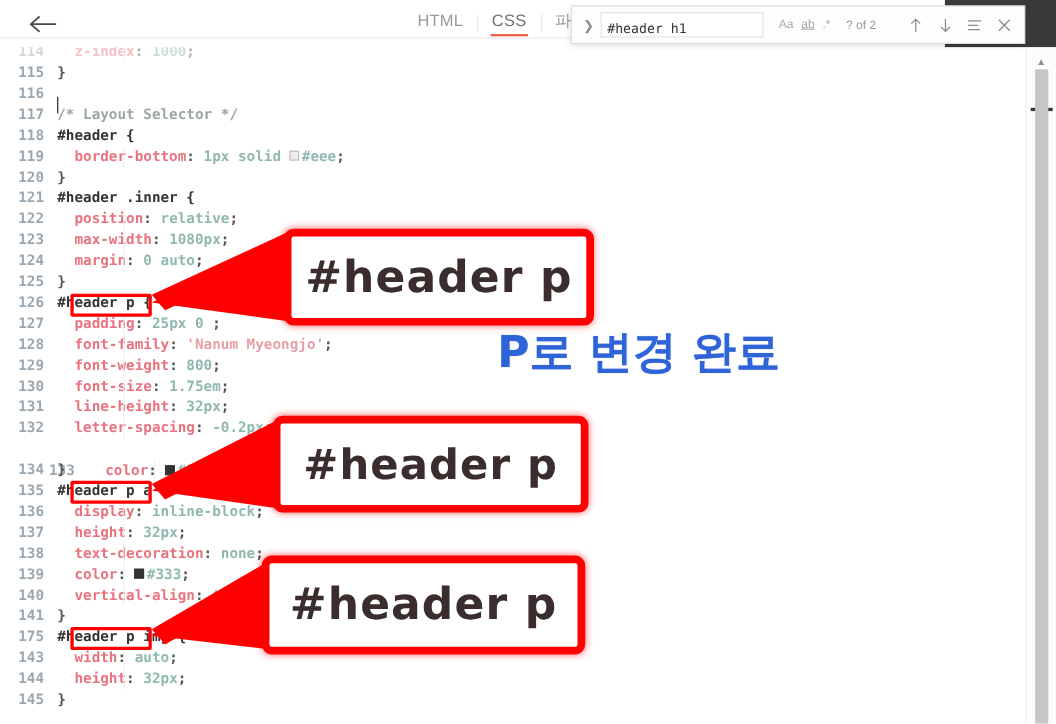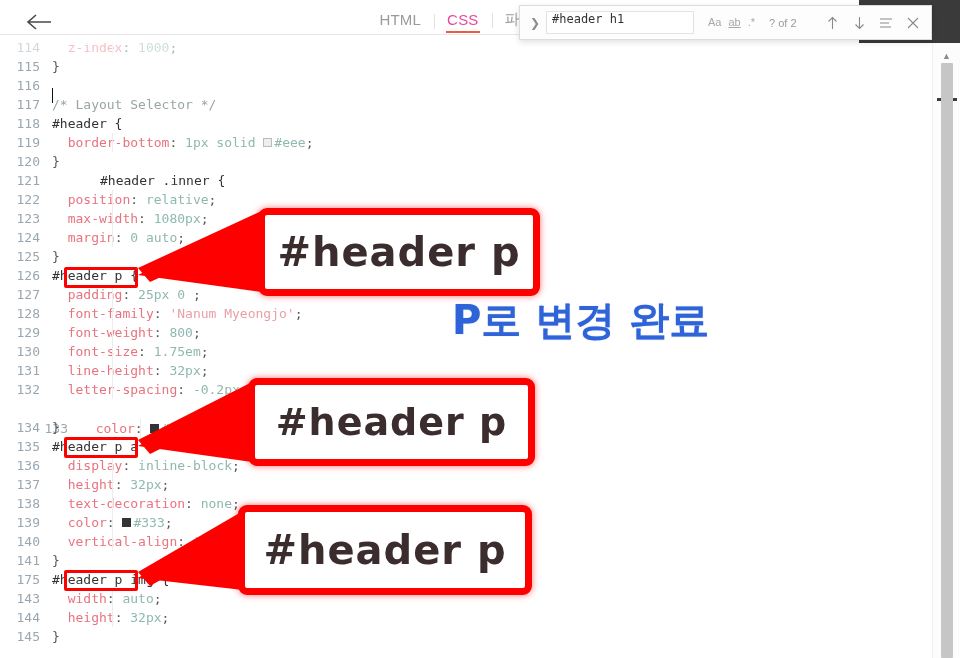--- a/index.html
+++ b/index.html
@@ -29,42 +29,42 @@
   }
   .tab {
     position:relative; font-size:15px; color:#9a9a9a;
     padding:2px 13px 6px 13px; cursor:pointer; letter-spacing:.2px;
     white-space:nowrap;
   }
   .tab.sep:before{
     content:""; position:absolute; left:0; top:5px; width:1px; height:15px;
     background:#e2e2e2;
   }
-  .tab.active { color:#ec4899; }
+  .tab.active { color:#737373; }
   .tab.active:after {
     content:""; position:absolute; left:12px; right:12px; bottom:1px;
     height:2px; background:#ea5b44;
   }
   .help-btn {
     position:absolute; right:84px; top:9px; width:25px; height:25px;
     border:1px solid #d9d9d9; border-radius:50%;
     display:flex; align-items:center; justify-content:center;
     font-size:12px; color:#b0b0b0; cursor:pointer; background:#fff;
   }
   .apply-btn {
     position:absolute; right:0px; top:0px; width:101px; height:43px;
     background:#3a3a3a; color:#fff; font-size:15px;
     display:flex; align-items:center; justify-content:center; cursor:pointer;
     letter-spacing:.5px;
   }
 
   
   .editor {
     position:absolute; left:0; top:43px; width:932px; height:615px;
-    background:#fff; overflow:hidden;
+    background:#fff; overflow:hidden;font-weight:bold;
   }
   .gutter-line {
     position:absolute; left:0; width:932px; height:19px;
     display:flex; align-items:center;
     font-family:"DejaVu Sans Mono","Liberation Mono",monospace;
     font-size:13px; line-height:19px; white-space:pre;
   }
   .ln {
     width:52px; text-align:right; padding-right:12px;
     color:#9aa7b0; font-size:13px; flex:0 0 52px;
@@ -94,21 +94,21 @@
   
   .find-widget {
     position:absolute; right:28px; top:5px; width:413px; height:35px;
     background:#fdfdfd; border:1px solid #dcdcdc;
     box-shadow:0 2px 6px rgba(0,0,0,.13);
     display:flex; align-items:center; padding:0 6px; z-index:30;
   }
   .fw-toggle { width:18px; color:#8c8c8c; font-size:12px; text-align:center; cursor:pointer; }
   .fw-input {
     flex:0 0 148px; height:23px; background:#fff; border:1px solid #e2e2e2;
-    margin-left:2px; display:flex; align-items:flex-start; padding:0 5px;
+    margin-left:2px; display:flex; align-items:flex-end; padding:0 5px;
     font-family:"DejaVu Sans Mono","Liberation Mono",monospace; font-size:12px; color:#333;
   }
   .fw-opts { display:flex; align-items:center; gap:7px; margin-left:14px; }
   .fw-opt { font-size:11px; color:#a8a8a8; cursor:pointer; line-height:1; }
   .fw-opt.underline { text-decoration:underline; }
   .fw-count { font-size:11px; color:#9b9b9b; margin-left:14px; white-space:nowrap; }
   .fw-actions { display:flex; align-items:center; gap:11px; margin-left:auto; padding-right:4px; }
   .fw-act { width:16px; height:16px; color:#8a8a8a; cursor:pointer;
             display:flex; align-items:center; justify-content:center; font-size:13px; }
 
@@ -192,21 +192,21 @@
 
   <div class="editor">
     <div id="code-lines">
         <div class="gutter-line" style="top: -5px; opacity: 0.45;"><div class="ln">114</div><div class="code"><span class="indent-guide"></span><span style="white-space:pre">  </span><span class="tok-prop">z-index</span><span class="tok-punc">: </span><span class="tok-val">1000</span><span class="tok-punc">;</span></div></div>
         <div class="gutter-line" style="top: 14px;"><div class="ln">115</div><div class="code"><span style="white-space:pre"></span><span class="tok-punc">}</span></div></div>
         <div class="gutter-line" style="top: 33px;"><div class="ln">116</div><div class="code"><span style="white-space:pre"></span><span class="caret"></span></div></div>
         <div class="gutter-line" style="top: 52px;"><div class="ln">117</div><div class="code"><span style="white-space:pre"></span><span class="tok-com">/* Layout Selector */</span></div></div>
         <div class="gutter-line" style="top: 71px;"><div class="ln">118</div><div class="code"><span style="white-space:pre"></span><span class="tok-sel">#header {</span></div></div>
         <div class="gutter-line" style="top: 90px;"><div class="ln">119</div><div class="code"><span class="indent-guide"></span><span style="white-space:pre">  </span><span class="tok-prop">border-bottom</span><span class="tok-punc">: </span><span class="tok-val">1px solid </span><span class="swatch light"></span><span class="tok-val">#eee</span><span class="tok-punc">;</span></div></div>
         <div class="gutter-line" style="top: 109px;"><div class="ln">120</div><div class="code"><span style="white-space:pre"></span><span class="tok-punc">}</span></div></div>
-        <div class="gutter-line" style="top: 128px; gap: 48px;"><div class="ln">121</div><div class="code"><span style="white-space:pre"></span><span class="tok-sel">#header .inner {</span></div></div>
+        <div class="gutter-line" style="top: 128px;"><div class="ln">121</div><div class="code"><span style="white-space:pre"></span><span class="tok-sel">#header .inner {</span></div></div>
         <div class="gutter-line" style="top: 147px;"><div class="ln">122</div><div class="code"><span class="indent-guide"></span><span style="white-space:pre">  </span><span class="tok-prop">position</span><span class="tok-punc">: </span><span class="tok-val">relative</span><span class="tok-punc">;</span></div></div>
         <div class="gutter-line" style="top: 166px;"><div class="ln">123</div><div class="code"><span class="indent-guide"></span><span style="white-space:pre">  </span><span class="tok-prop">max-width</span><span class="tok-punc">: </span><span class="tok-val">1080px</span><span class="tok-punc">;</span></div></div>
         <div class="gutter-line" style="top: 185px;"><div class="ln">124</div><div class="code"><span class="indent-guide"></span><span style="white-space:pre">  </span><span class="tok-prop">margin</span><span class="tok-punc">: </span><span class="tok-val">0 auto</span><span class="tok-punc">;</span></div></div>
         <div class="gutter-line" style="top: 204px;"><div class="ln">125</div><div class="code"><span style="white-space:pre"></span><span class="tok-punc">}</span></div></div>
         <div class="gutter-line" style="top: 223px;"><div class="ln">126</div><div class="code"><span style="white-space:pre"></span><span class="tok-sel">#header p {</span></div></div>
         <div class="gutter-line" style="top: 242px;"><div class="ln">127</div><div class="code"><span class="indent-guide"></span><span style="white-space:pre">  </span><span class="tok-prop">padding</span><span class="tok-punc">: </span><span class="tok-val">25px 0 </span><span class="tok-punc">;</span></div></div>
         <div class="gutter-line" style="top: 261px;"><div class="ln">128</div><div class="code"><span class="indent-guide"></span><span style="white-space:pre">  </span><span class="tok-prop">font-family</span><span class="tok-punc">: </span><span class="tok-str">'Nanum Myeongjo'</span><span class="tok-punc">;</span></div></div>
         <div class="gutter-line" style="top: 280px;"><div class="ln">129</div><div class="code"><span class="indent-guide"></span><span style="white-space:pre">  </span><span class="tok-prop">font-weight</span><span class="tok-punc">: </span><span class="tok-val">800</span><span class="tok-punc">;</span></div></div>
         <div class="gutter-line" style="top: 299px;"><div class="ln">130</div><div class="code"><span class="indent-guide"></span><span style="white-space:pre">  </span><span class="tok-prop">font-size</span><span class="tok-punc">: </span><span class="tok-val">1.75em</span><span class="tok-punc">;</span></div></div>
         <div class="gutter-line" style="top: 318px;"><div class="ln">131</div><div class="code"><span class="indent-guide"></span><span style="white-space:pre">  </span><span class="tok-prop">line-height</span><span class="tok-punc">: </span><span class="tok-val">32px</span><span class="tok-punc">;</span></div></div>

